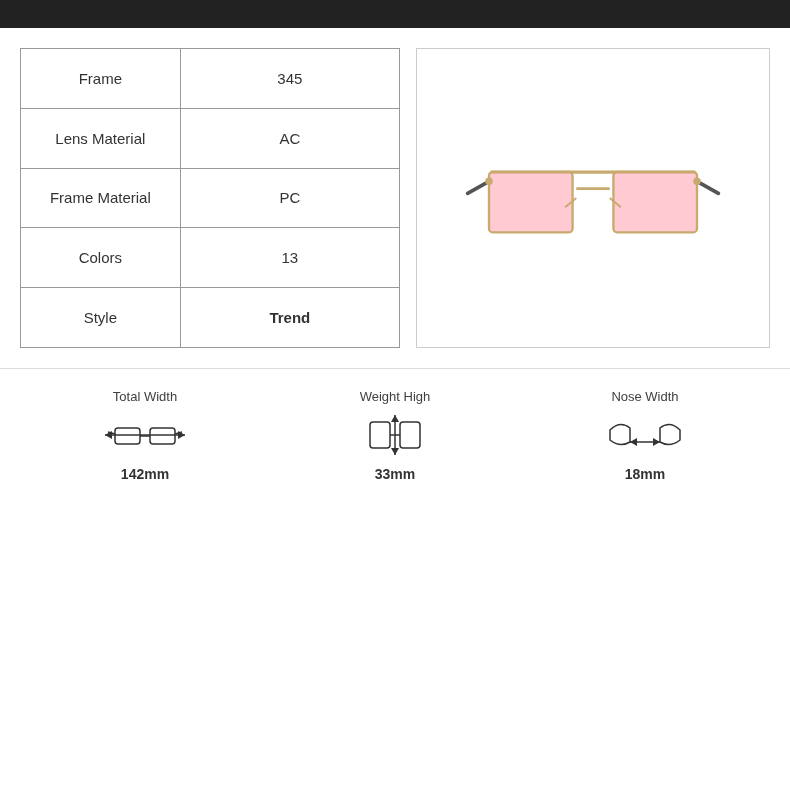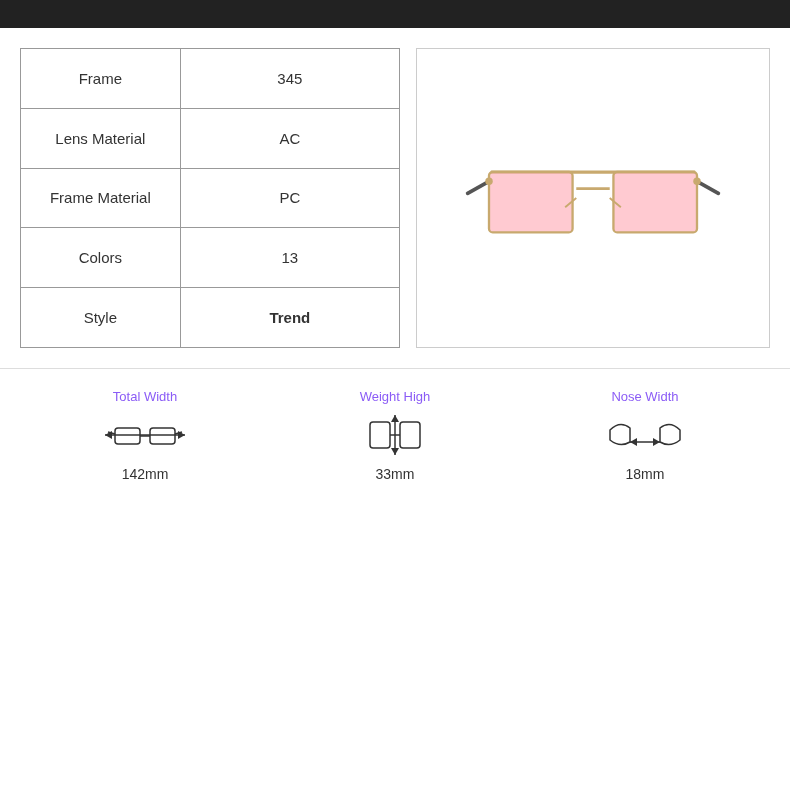--- a/index.html
+++ b/index.html
@@ -86,32 +86,33 @@
       margin-top: 10px;
     }
     .measurement-item {
       display: flex;
       flex-direction: column;
       align-items: center;
       gap: 6px;
     }
     .measurement-label {
       font-size: 13px;
-      color: #8b5cf6;
+      color: #404040;
       text-align: center;
       font-weight: normal;
     }
     .measurement-icon {
       width: 90px;
       height: 50px;
     }
     .measurement-value {
       font-size: 14px;
       color: #333;
       text-align: left;
+      font-weight: bold;
     }
   </style>
 </head>
 <body>
 
 <div class="header">
   <span class="header-triangle"></span>
   <span></span>
   <span class="header-triangle"></span>
 </div>

